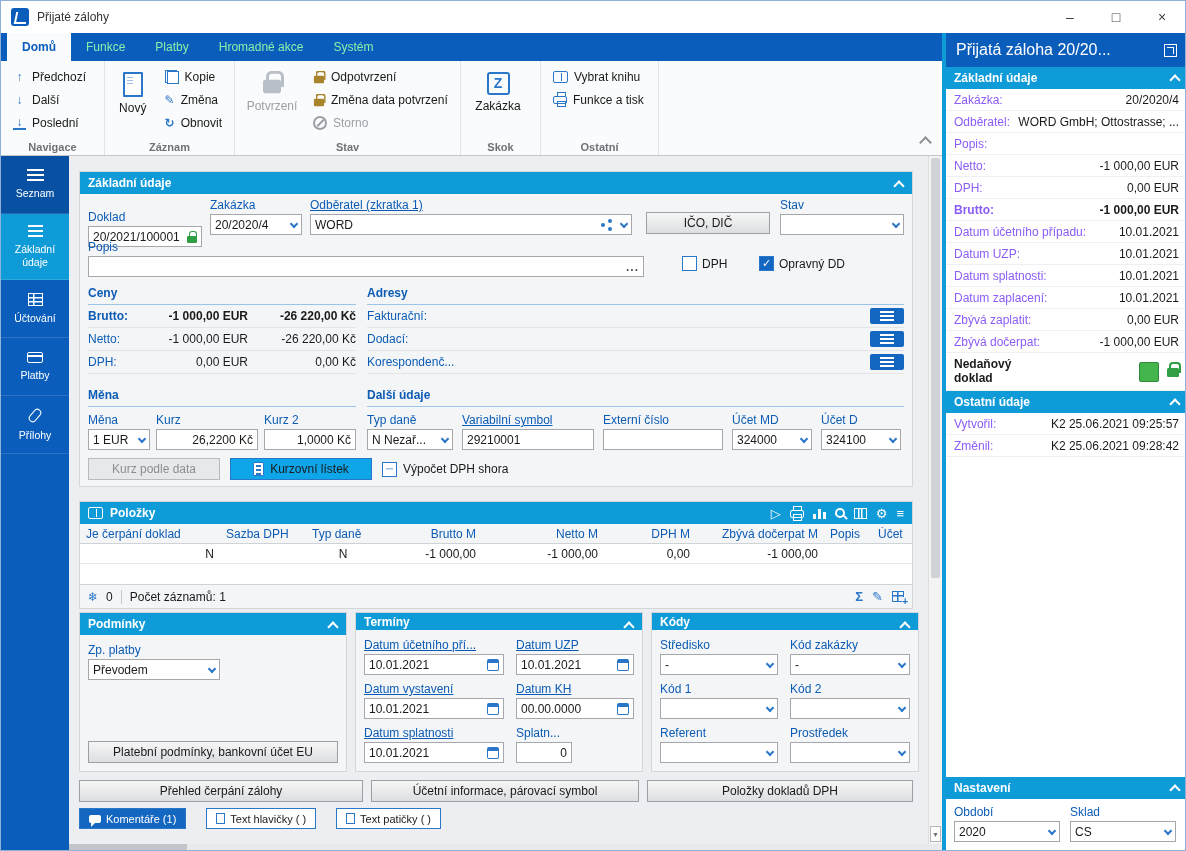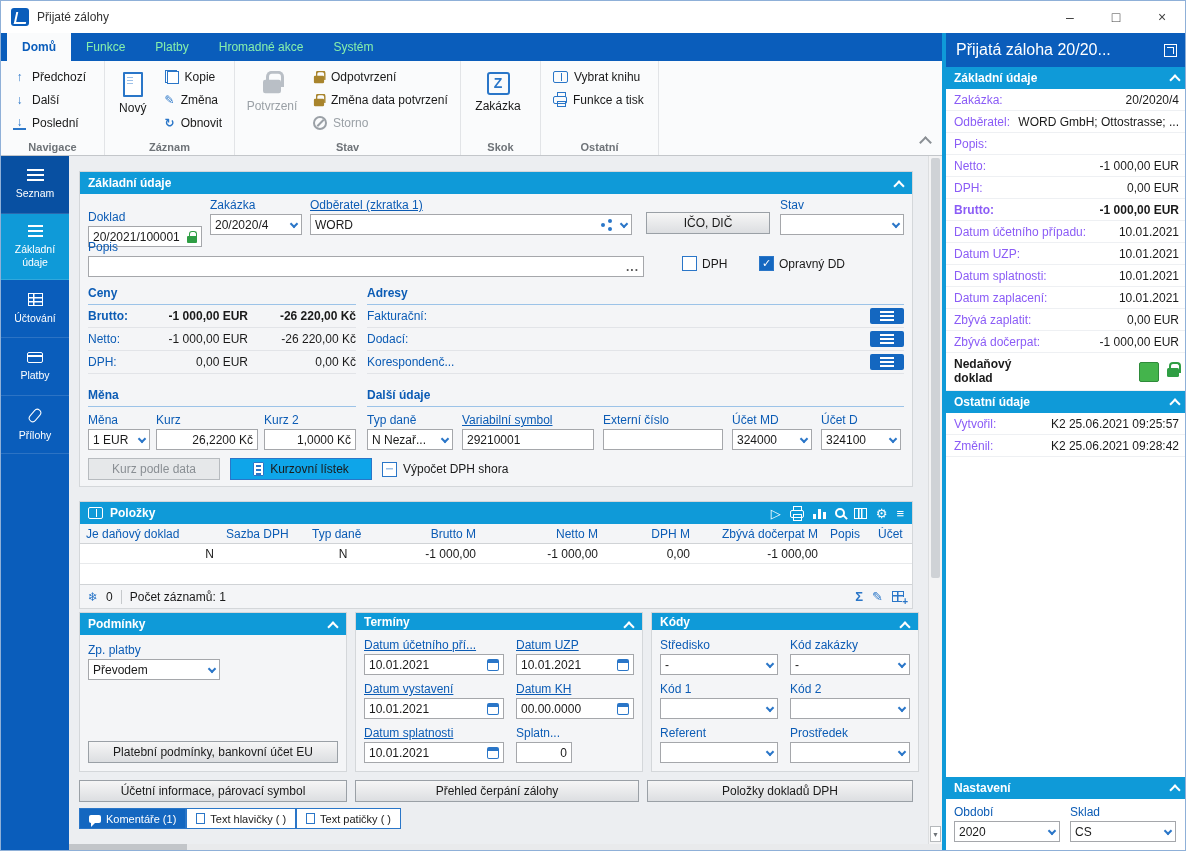--- a/index.html
+++ b/index.html
@@ -135,21 +135,21 @@
   .ptools.dark { color:#2a76c8; }
   .ptools.dark .glyph { color:#2a76c8; }
 
   
   .row3 { display:flex; gap:8px; margin-top:3px; height:160px; }
   .row3 .panel { display:flex; flex-direction:column; }
   .pbody2 { position:relative; flex:1; padding:8px; }
   .tgrid { display:grid; grid-template-columns:140px 118px; column-gap:12px; row-gap:7px; }
   .tlab { color:#0c5cb5; font-size:12px; margin-bottom:2px; white-space:nowrap; overflow:hidden; }
   .btnrow3 { display:flex; gap:8px; margin-top:8px; }
-  .tabrow { display:flex; gap:0; margin-top:6px; }
+  .tabrow { display:flex; gap:20px; margin-top:6px; }
   .btab { height:21px; display:inline-flex; align-items:center; gap:5px; padding:0 9px; font-size:11px; border:1px solid #2a76c8; background:#fff; cursor:pointer; }
   .btab.active { background:#1467c0; color:#fff; }
 
   
   .vscroll { position:absolute; top:0; right:0; bottom:8px; width:14px; background:#f3f3f4; border-left:1px solid #dcdee0; }
   .vthumb { position:absolute; top:2px; left:2px; right:2px; height:420px; background:#cfd2d6; border-radius:2px; }
   .vbtn { position:absolute; bottom:2px; left:1px; right:1px; height:16px; background:#fff; border:1px solid #b5b8bb; display:flex; align-items:center; justify-content:center; font-size:7px; color:#6e7378; }
   .hscroll { position:absolute; bottom:0; left:0; width:873px; height:8px; background:#e9eaec; }
   .hthumb { position:absolute; left:0; top:0; width:118px; height:8px; background:#c2c5c9; }
 
@@ -487,21 +487,21 @@
             <span class="printic"></span>
             <span class="chartic"></span>
             <span class="magic"></span>
             <span class="colsic"></span>
             <span class="glyph">⚙</span>
             <span class="glyph">≡</span>
           </span>
         </div>
         <div class="tbl">
           <div class="thead">
-            <span class="th c0">Je daňový doklad</span>
+            <span class="th c0">Je čerpání doklad</span>
             <span class="th c1">Sazba DPH</span>
             <span class="th c2">Typ daně</span>
             <span class="th c3 ar">Brutto M</span>
             <span class="th c4 ar">Netto M</span>
             <span class="th c5 ar">DPH M</span>
             <span class="th c6 ar">Zbývá dočerpat M</span>
             <span class="th c7">Popis</span>
             <span class="th c8">Účet</span>
           </div>
           <div class="trow">
@@ -646,22 +646,22 @@
                     <span></span>
                     <span class="dd"></span>
                   </div>
                 </div>
             </div>
           </div>
         </div>
       </div>
 
       <div class="btnrow3">
+        <button class="btn" style="flex:0 0 284px">Přehled čerpání zálohy</button>
         <button class="btn" style="flex:0 0 268px">Účetní informace, párovací symbol</button>
-        <button class="btn" style="flex:0 0 284px">Přehled čerpání zálohy</button>
         <button class="btn" style="flex:1">Položky dokladů DPH</button>
       </div>
 
       <div class="tabrow">
         <span class="btab active">
             <span class="bubbleic"></span>
             <span>Komentáře (1)</span>
           </span>
         <span class="btab">
             <span class="docsm"></span>

